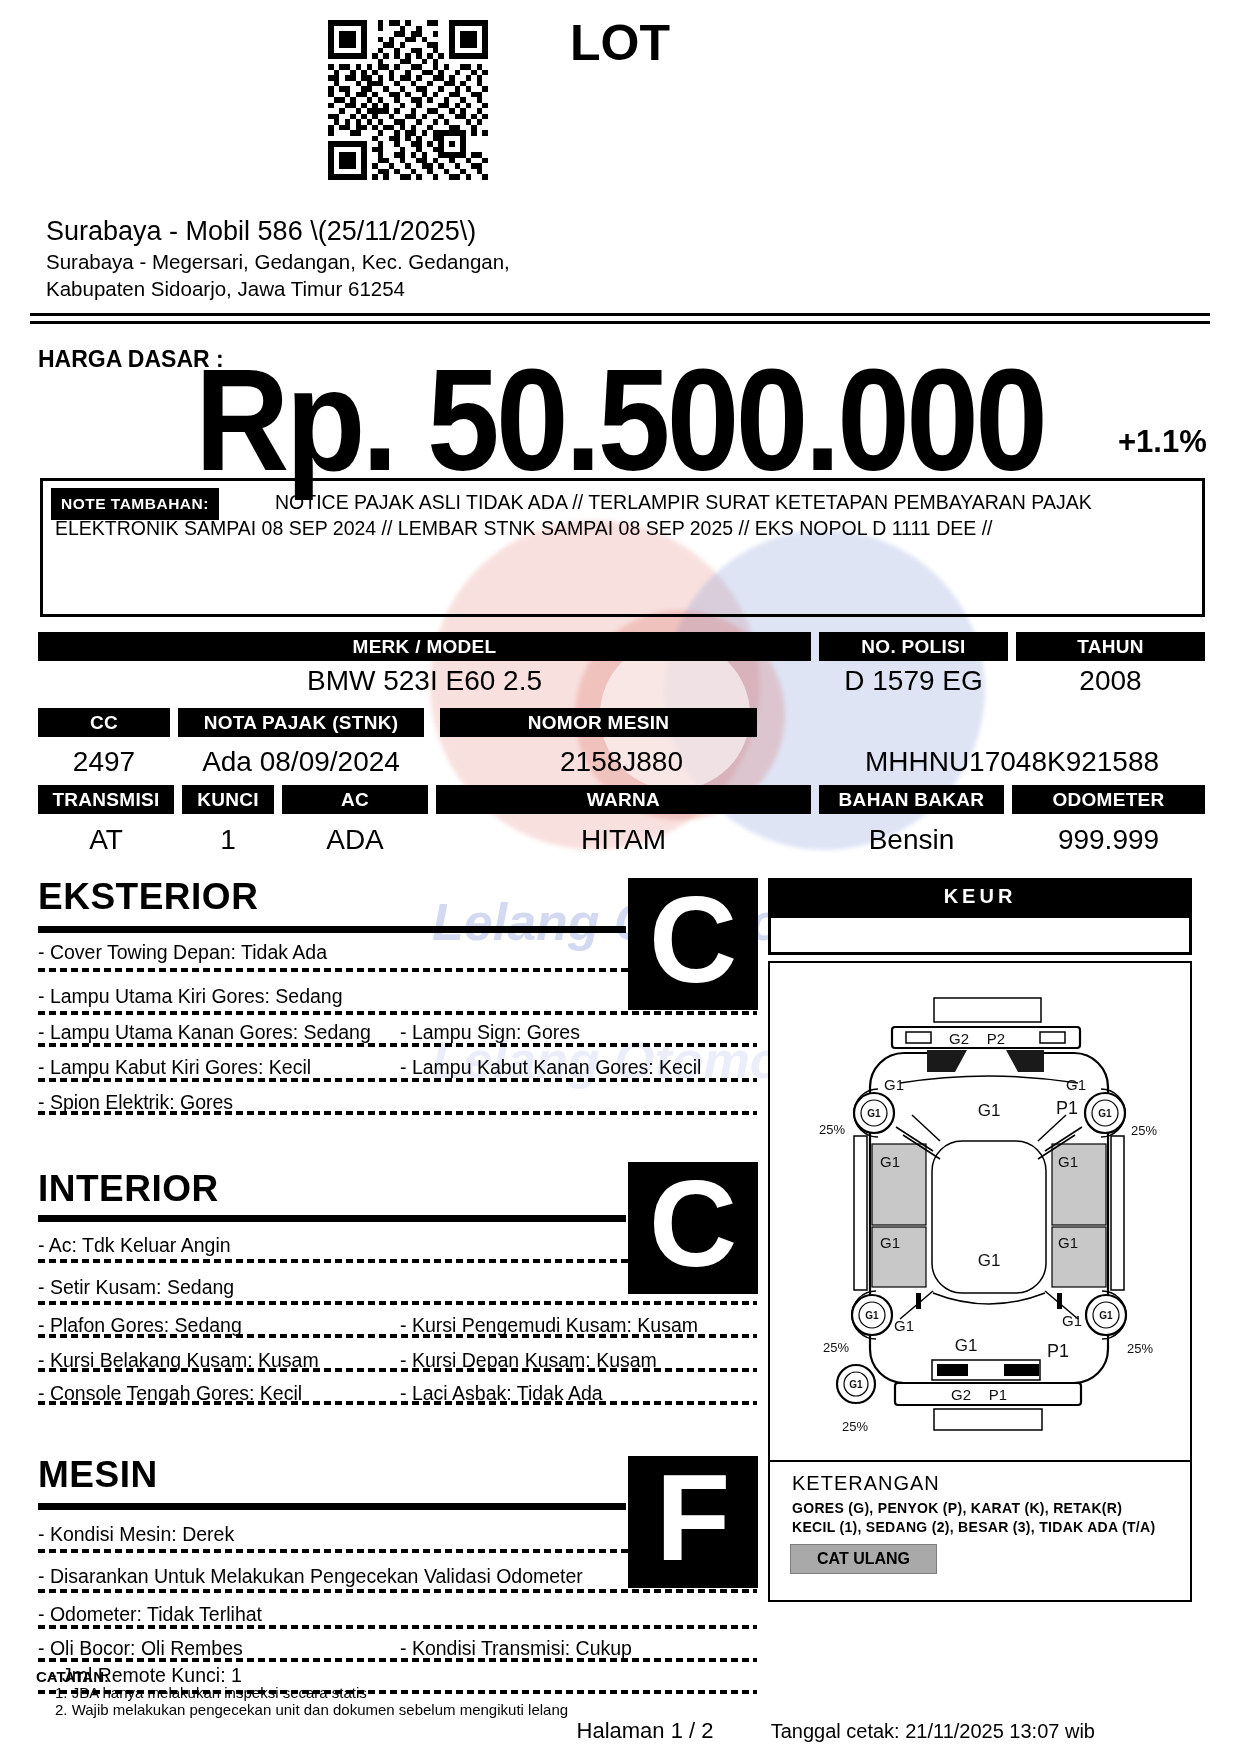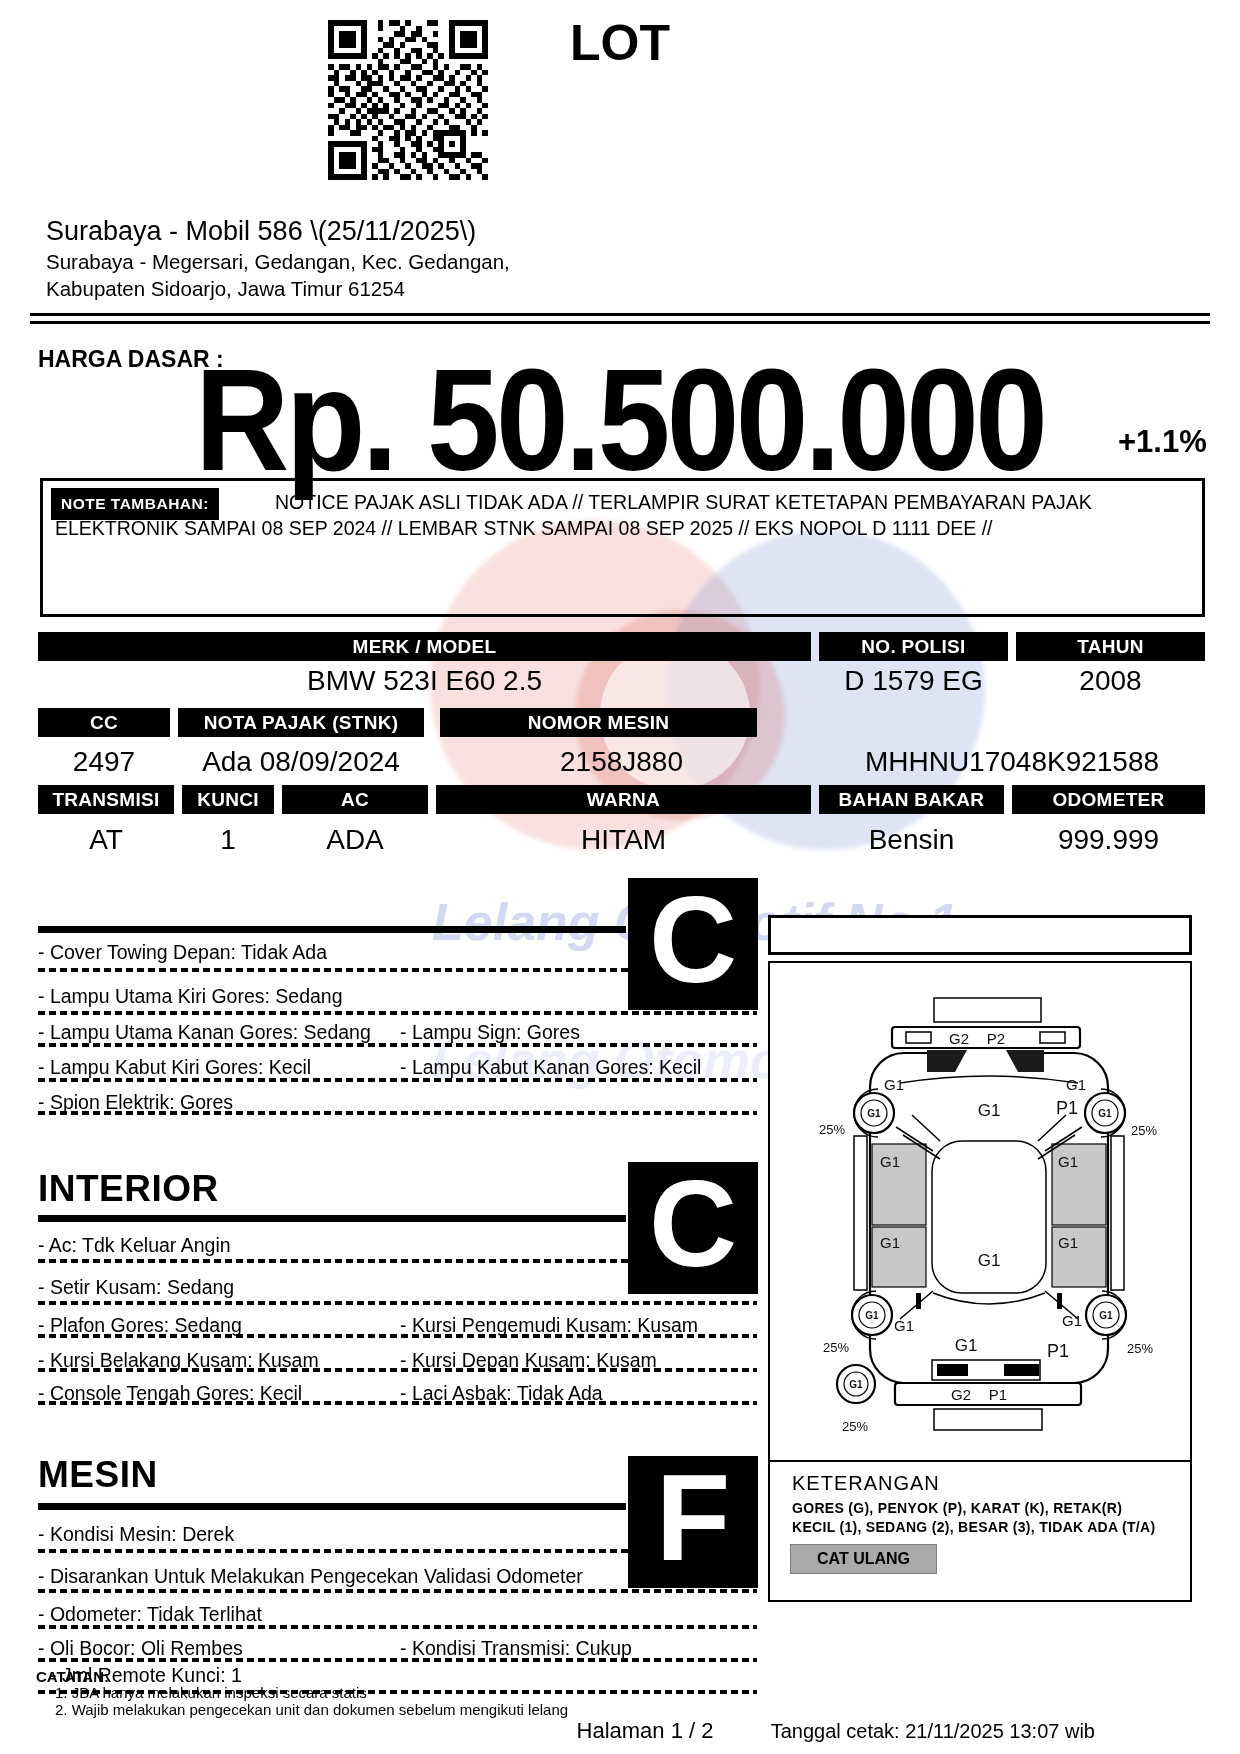--- a/index.html
+++ b/index.html
@@ -134,20 +134,21 @@
   <div class="bar" style="left:436px;top:785px;width:375px">WARNA</div>
   <div class="bar" style="left:819px;top:785px;width:185px">BAHAN BAKAR</div>
   <div class="bar" style="left:1012px;top:785px;width:193px">ODOMETER</div>
   <div class="val" style="left:38px;top:824px;width:136px">AT</div>
   <div class="val" style="left:182px;top:824px;width:92px">1</div>
   <div class="val" style="left:282px;top:824px;width:146px">ADA</div>
   <div class="val" style="left:436px;top:824px;width:375px">HITAM</div>
   <div class="val" style="left:819px;top:824px;width:185px">Bensin</div>
   <div class="val" style="left:1012px;top:824px;width:193px">999.999</div>
 
+  <div class="sect" style="top:876px">EKSTERIOR</div>
   <div class="rule" style="top:926px"></div>
   <div class="grade" style="top:878px">
     <span>C</span>
   </div>
   <div class="item" style="left:38px;top:941px">- Cover Towing Depan: Tidak Ada</div>
   <div class="sep" style="top:968px"></div>
   <div class="item" style="left:38px;top:985px">- Lampu Utama Kiri Gores: Sedang</div>
   <div class="sep" style="top:1011px"></div>
   <div class="item" style="left:38px;top:1021px">- Lampu Utama Kanan Gores: Sedang</div>
   <div class="item" style="left:400px;top:1021px">- Lampu Sign: Gores</div>
@@ -194,20 +195,21 @@
   <div class="item" style="left:50px;top:1664px">- Jml Remote Kunci: 1</div>
   <div class="sep" style="top:1690px"></div>
 
   <div class="abs small" style="left:36px;top:1668px;font-weight:700">CATATAN:</div>
   <div class="abs small" style="left:55px;top:1684px">1. JBA hanya melakukan inspeksi secara statis</div>
   <div class="abs small" style="left:55px;top:1701px">2. Wajib melakukan pengecekan unit dan dokumen sebelum mengikuti lelang</div>
 
   <div class="abs foot" style="left:545px;top:1718px;width:200px;text-align:center">Halaman 1 / 2</div>
   <div class="abs foot" style="left:700px;top:1720px;width:395px;text-align:right;font-size:20px">Tanggal cetak: 21/11/2025 13:07 wib</div>
 
+  <div class="abs keurbar">KEUR</div>
   <div class="abs keurbody"></div>
 
   <div class="abs diagbox">
     <svg class="ds" width="420" height="497" viewBox="0 0 420 497">
 
       <rect x="164" y="35" width="107" height="24" class="ol"></rect>
 
       <rect x="122" y="64" width="188" height="21" rx="3" class="ol2"></rect>
       <rect x="136" y="69" width="25" height="11" class="ol"></rect>
       <rect x="270" y="69" width="25" height="11" class="ol"></rect>

